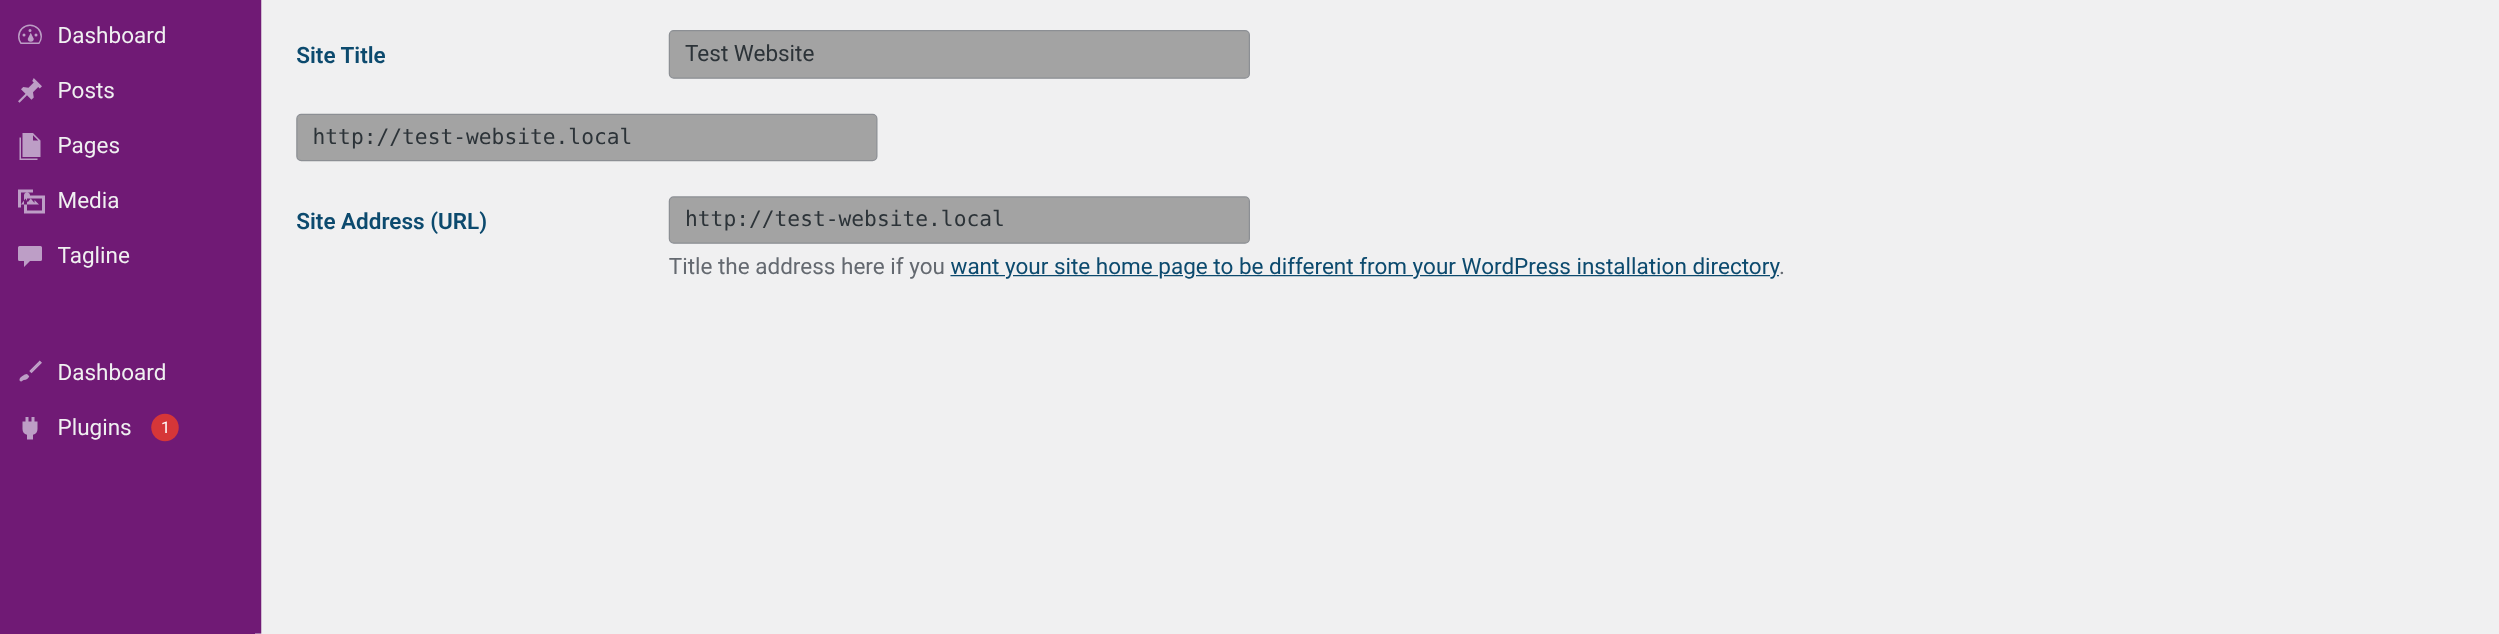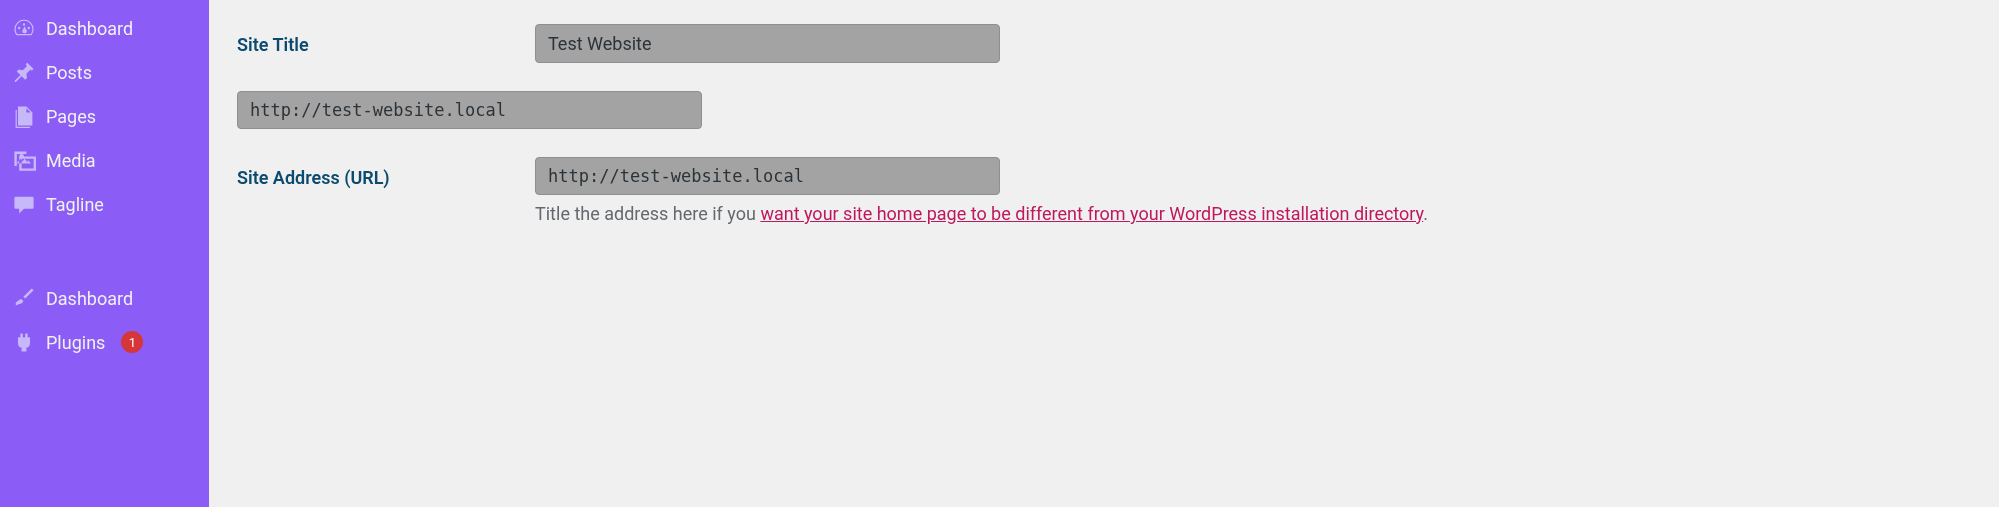--- a/index.html
+++ b/index.html
@@ -10,21 +10,21 @@
     body {
       font-family: -apple-system, BlinkMacSystemFont, "Segoe UI", Roboto, sans-serif;
       background: #f0f0f1;
       display: flex;
       width: 1999px;
       height: 507px;
       overflow: hidden;
     }
     .sidebar {
       width: 209px;
-      background: #8b5cf6;
+      background: #701a75;
       color: #f0f0f1;
       padding-top: 6px;
     }
     .sidebar-item {
       display: flex;
       align-items: center;
       padding: 10px 12px;
       color: #f0f0f1;
       cursor: pointer;
       font-size: 18px;
@@ -94,21 +94,21 @@
     }
     .form-input::placeholder {
       color: #888;
     }
     .form-description {
       margin-top: 8px;
       font-size: 18px;
       color: #646970;
     }
     .form-description a {
-      color: #be185d;
+      color: #0c4a6e;
       text-decoration: underline;
     }
   </style>
 </head>
 <body>
 
 <div class="sidebar">
   <div class="sidebar-item">
     <span class="sidebar-icon">
       <svg viewBox="0 0 20 20">

